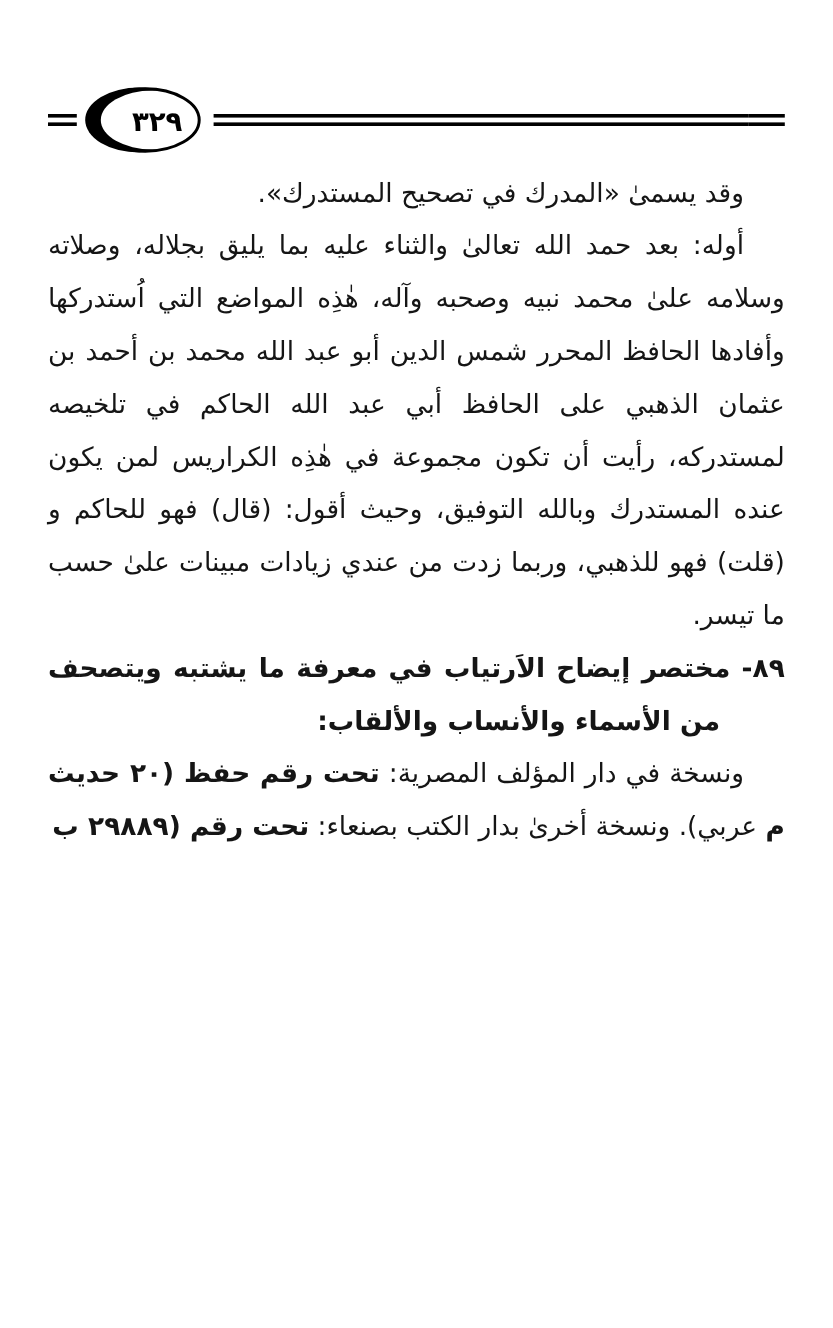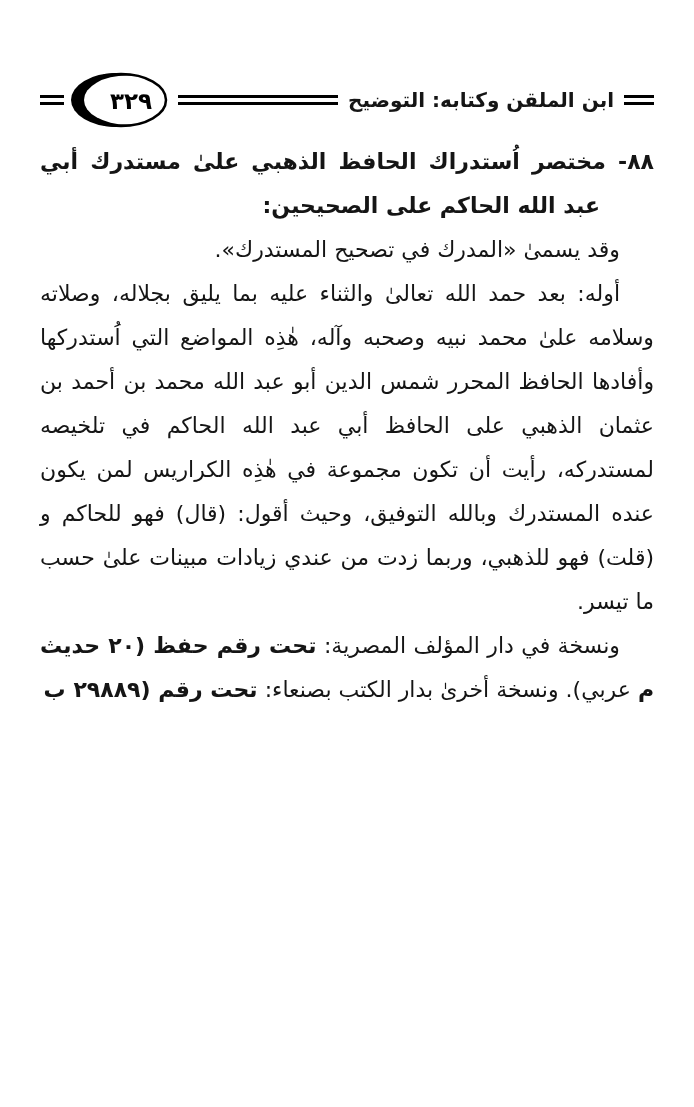--- a/index.html
+++ b/index.html
@@ -45,35 +45,34 @@
   .heading { font-weight:700; padding-right:54px; text-indent:-54px; }
   .bold    { font-weight:700; }
 </style>
 </head>
 <body>
 
 <div class="page">
 
   <div class="header-row">
     <div class="dline stub-right"></div>
-    <div class="header-title">ابن الملقن وكتابه: التوضيح</div>
     <div class="dline longline"></div>
 
     <svg class="badge-svg" width="114" height="56" viewBox="0 0 114 56" aria-hidden="false">
 
       <ellipse cx="52" cy="28" rx="45" ry="27" fill="#000"></ellipse>
       <ellipse cx="63" cy="28" rx="43" ry="24.5" fill="#fff"></ellipse>
 
       <ellipse cx="57" cy="28" rx="45" ry="26" fill="none" stroke="#000" stroke-width="2.5"></ellipse>
       <text x="67" y="37" text-anchor="middle" font-family="DejaVu Sans, sans-serif" font-size="23" font-weight="bold" fill="#000">٣٢٩</text>
     </svg>
 
     <div class="dline stub-left"></div>
   </div>
 
   <div class="page-body">
-      <p class="heading"><span class="bold">٨٨- مختصر اُستدراك الحافظ الذهبي علىٰ مستدرك أبي عبد الله الحاكم على الصحيحين:</span></p>
       <p class=" indent"><span>وقد يسمىٰ «المدرك في تصحيح المستدرك».</span></p>
       <p class=" indent"><span>أوله: بعد حمد الله تعالىٰ والثناء عليه بما يليق بجلاله، وصلاته وسلامه علىٰ محمد نبيه وصحبه وآله، هٰذِه المواضع التي اُستدركها وأفادها الحافظ المحرر شمس الدين أبو عبد الله محمد بن أحمد بن عثمان الذهبي على الحافظ أبي عبد الله الحاكم في تلخيصه لمستدركه، رأيت أن تكون مجموعة في هٰذِه الكراريس لمن يكون عنده المستدرك وبالله التوفيق، وحيث أقول: (قال) فهو للحاكم و (قلت) فهو للذهبي، وربما زدت من عندي زيادات مبينات علىٰ حسب ما تيسر.</span></p>
+      <p class="heading"><span class="bold">٨٩- مختصر إيضاح الاَرتياب في معرفة ما يشتبه ويتصحف من الأسماء والأنساب والألقاب:</span></p>
       <p class=" indent"><span>ونسخة في دار المؤلف المصرية: </span><span class="bold">تحت رقم حفظ (٢٠ حديث م</span><span> عربي). ونسخة أخرىٰ بدار الكتب بصنعاء: </span><span class="bold">تحت رقم (٢٩٨٨٩ ب</span></p>
     </div>
 
 </div>
 
 </body></html>

